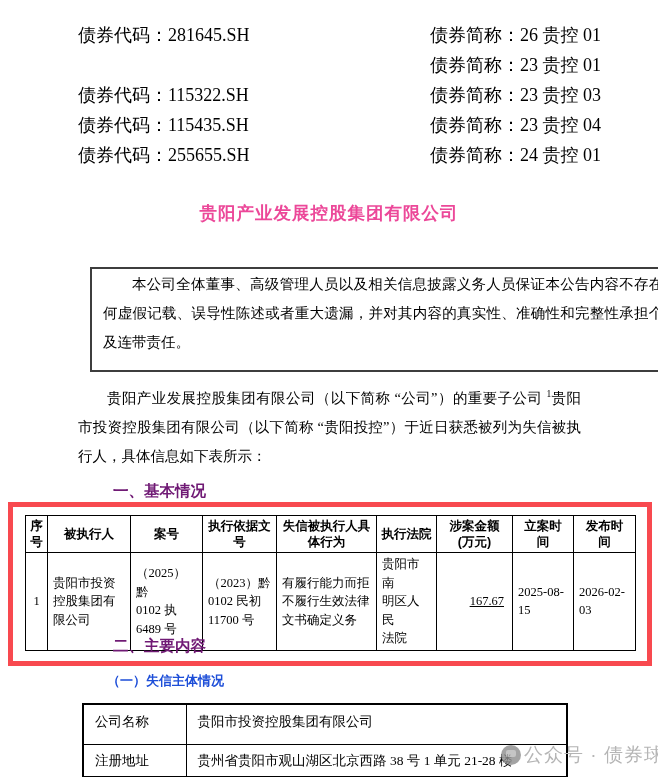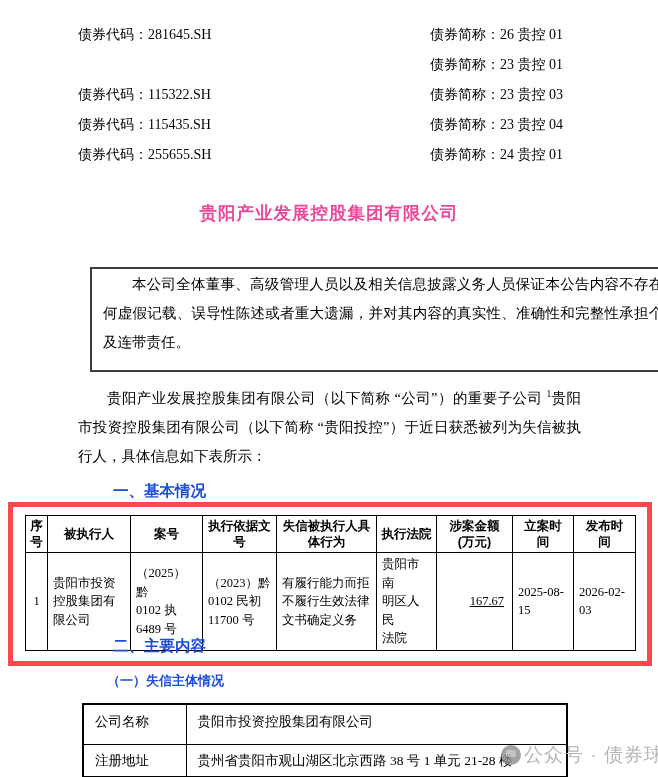--- a/index.html
+++ b/index.html
@@ -5,21 +5,21 @@
   * { margin:0; padding:0; box-sizing:border-box; }
   html,body { background:#ffffff; }
   .page {
     position:relative; width:658px; height:777px; margin:0 auto;
     background:#ffffff; color:#000;
     font-family:"Liberation Serif","DejaVu Serif",serif;
     overflow:hidden;
   }
   
   .bonds { position:absolute; top:20px; left:0; right:0; }
-  .bond-row { position:relative; height:30px; font-size:14px; }
+  .bond-row { position:relative; height:30px; font-size:18px; }
   .bond-row .bleft  { position:absolute; left:78px;  top:50%; transform:translateY(-50%); white-space:nowrap; }
   .bond-row .bright { position:absolute; left:430px; top:50%; transform:translateY(-50%); white-space:nowrap; }
   
   .doc-title {
     position:absolute; left:0; right:0; text-align:center;
     font-family:"Liberation Sans","DejaVu Sans",sans-serif;
     font-weight:bold; font-size:17.5px; letter-spacing:1px; color:#ec4899;
   }
   .doc-title.l1 { top:201px; }
   .doc-title.l2 { top:239px; }
@@ -31,21 +31,21 @@
   }
   
   .intro {
     position:absolute; top:384px; left:78px; width:503px;
     font-size:14.5px; line-height:29px; text-indent:2em; text-align:justify;
   }
   .intro sup { font-size:9.5px; line-height:0; }
   
   .sec-h {
     position:absolute; font-family:"Liberation Sans","DejaVu Sans",sans-serif;
-    font-weight:bold; font-size:15.5px; color:#1d4ed8; white-space:nowrap;
+    font-weight:bold; font-size:15.5px; color:#701a75; white-space:nowrap;
   }
   .sec-h.s1 { top:481px; left:113px; }
   .sec-h.s2 { top:636px; left:113px; }
   .sub-h {
     position:absolute; top:672px; left:107px;
     font-family:Liberation Mono, monospace;
     font-weight:bold; font-size:13px; color:#1d4ed8; white-space:nowrap;
   }
   
   .red-box {

